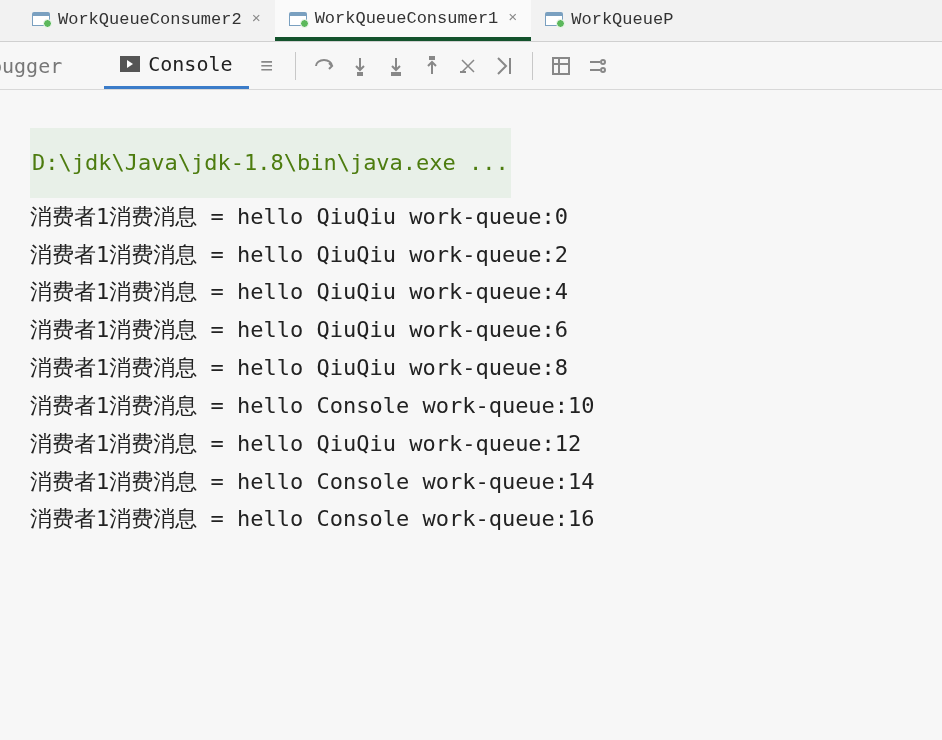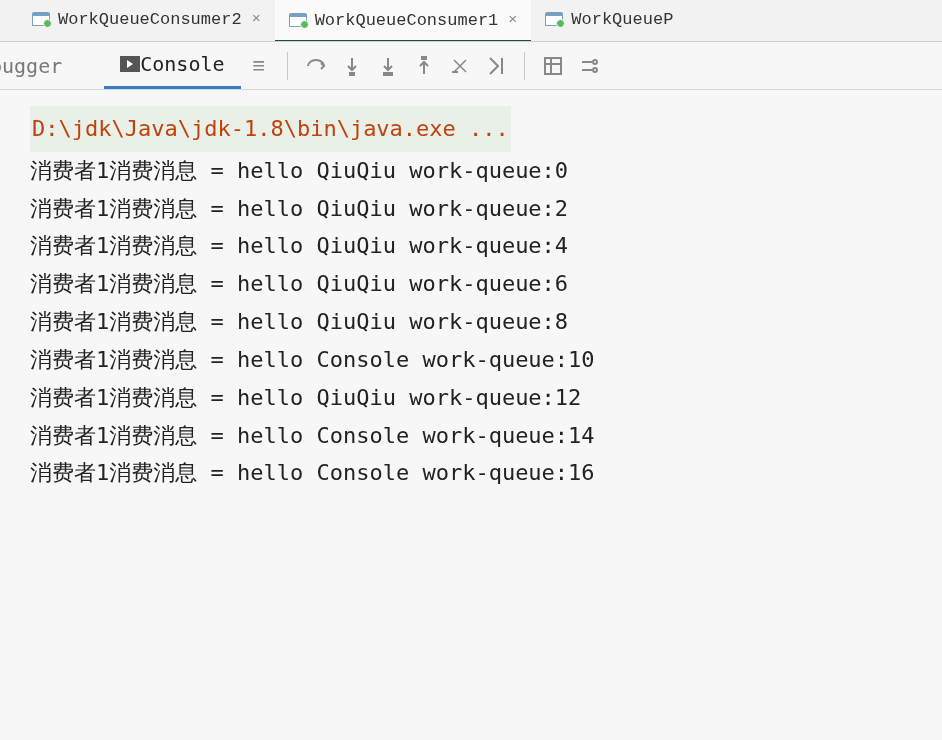--- a/index.html
+++ b/index.html
@@ -24,21 +24,21 @@
       padding: 0 14px;
       height: 100%;
       cursor: pointer;
       color: #333;
       font-size: 17px;
       gap: 8px;
       border-bottom: 3px solid transparent;
       font-family: Liberation Mono, monospace;
     }
     .tab.active {
-      border-bottom: 1px solid #14532d;
+      border-bottom: 4px solid #14532d;
       background: #fafafa;
     }
     .tab-icon {
       width: 18px;
       height: 14px;
       position: relative;
       border: 1.5px solid #7aa0c0;
       border-top: 4px solid #7aa0c0;
       border-radius: 2px 2px 0 0;
       background: #fff;
@@ -71,20 +71,21 @@
     .toolbar-label {
       color: #777;
       font-size: 20px;
       font-family: monospace;
       padding: 0 12px 0 0;
       margin-left: -10px;
     }
     .console-tab {
       display: flex;
       align-items: center;
+      gap: 8px;
       padding: 0 16px;
       height: 100%;
       border-bottom: 3px solid #3b7cc9;
       cursor: pointer;
       font-size: 20px;
       font-family: monospace;
       color: #222;
       margin-left: 30px;
     }
     .console-icon {
@@ -126,24 +127,25 @@
       color: #888;
     }
     .console-area {
       padding: 16px 0 0 30px;
       font-family: "Consolas", "Monaco", monospace;
       font-size: 22px;
       line-height: 1.72;
       white-space: nowrap;
     }
     .line-cmd {
-      color: #c2410c;
+      color: #4d7c0f;
       background: #e8f0e8;
       display: inline-block;
-      padding: 4px 2px;
+      padding: 16px 2px;
+      margin-top: 22px;
     }
     .line-connected {
       color: #1955a5;
     }
     .line-output {
       color: #222;
     }
   </style>
 </head>
 <body>

